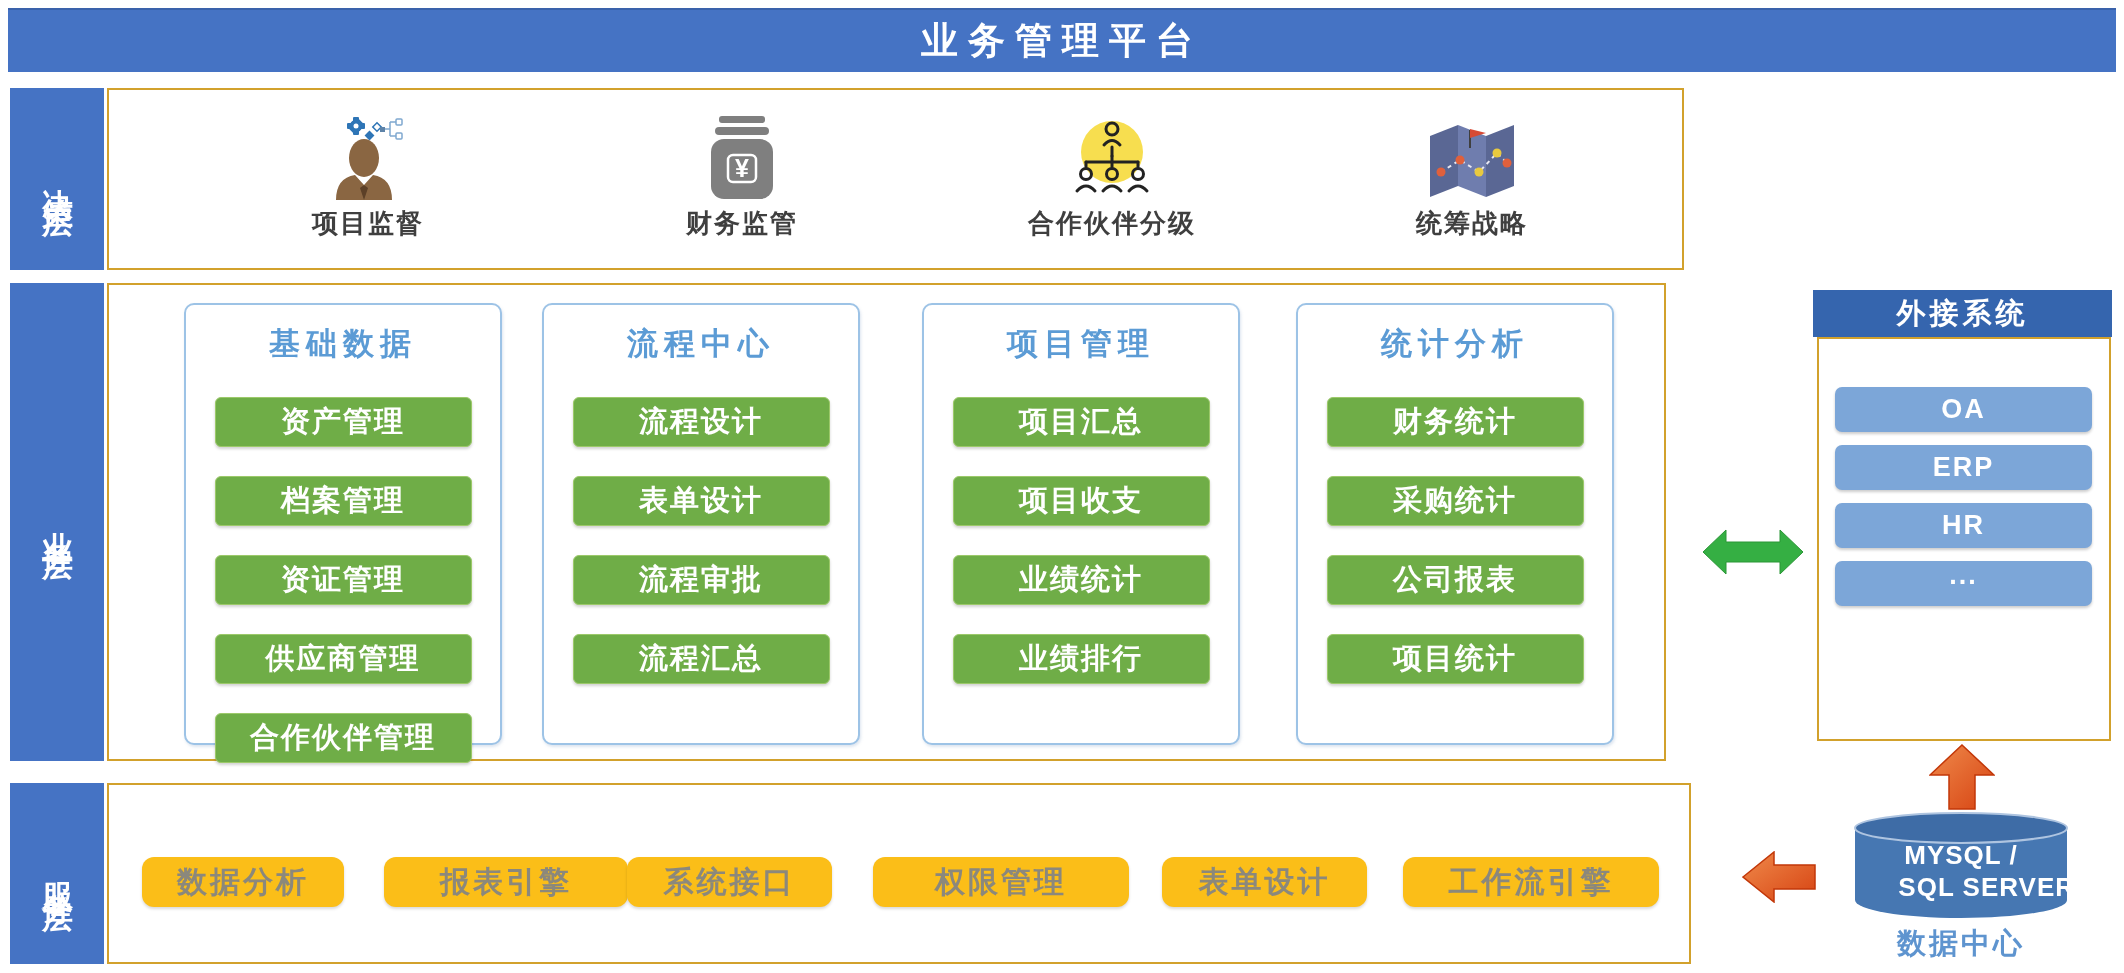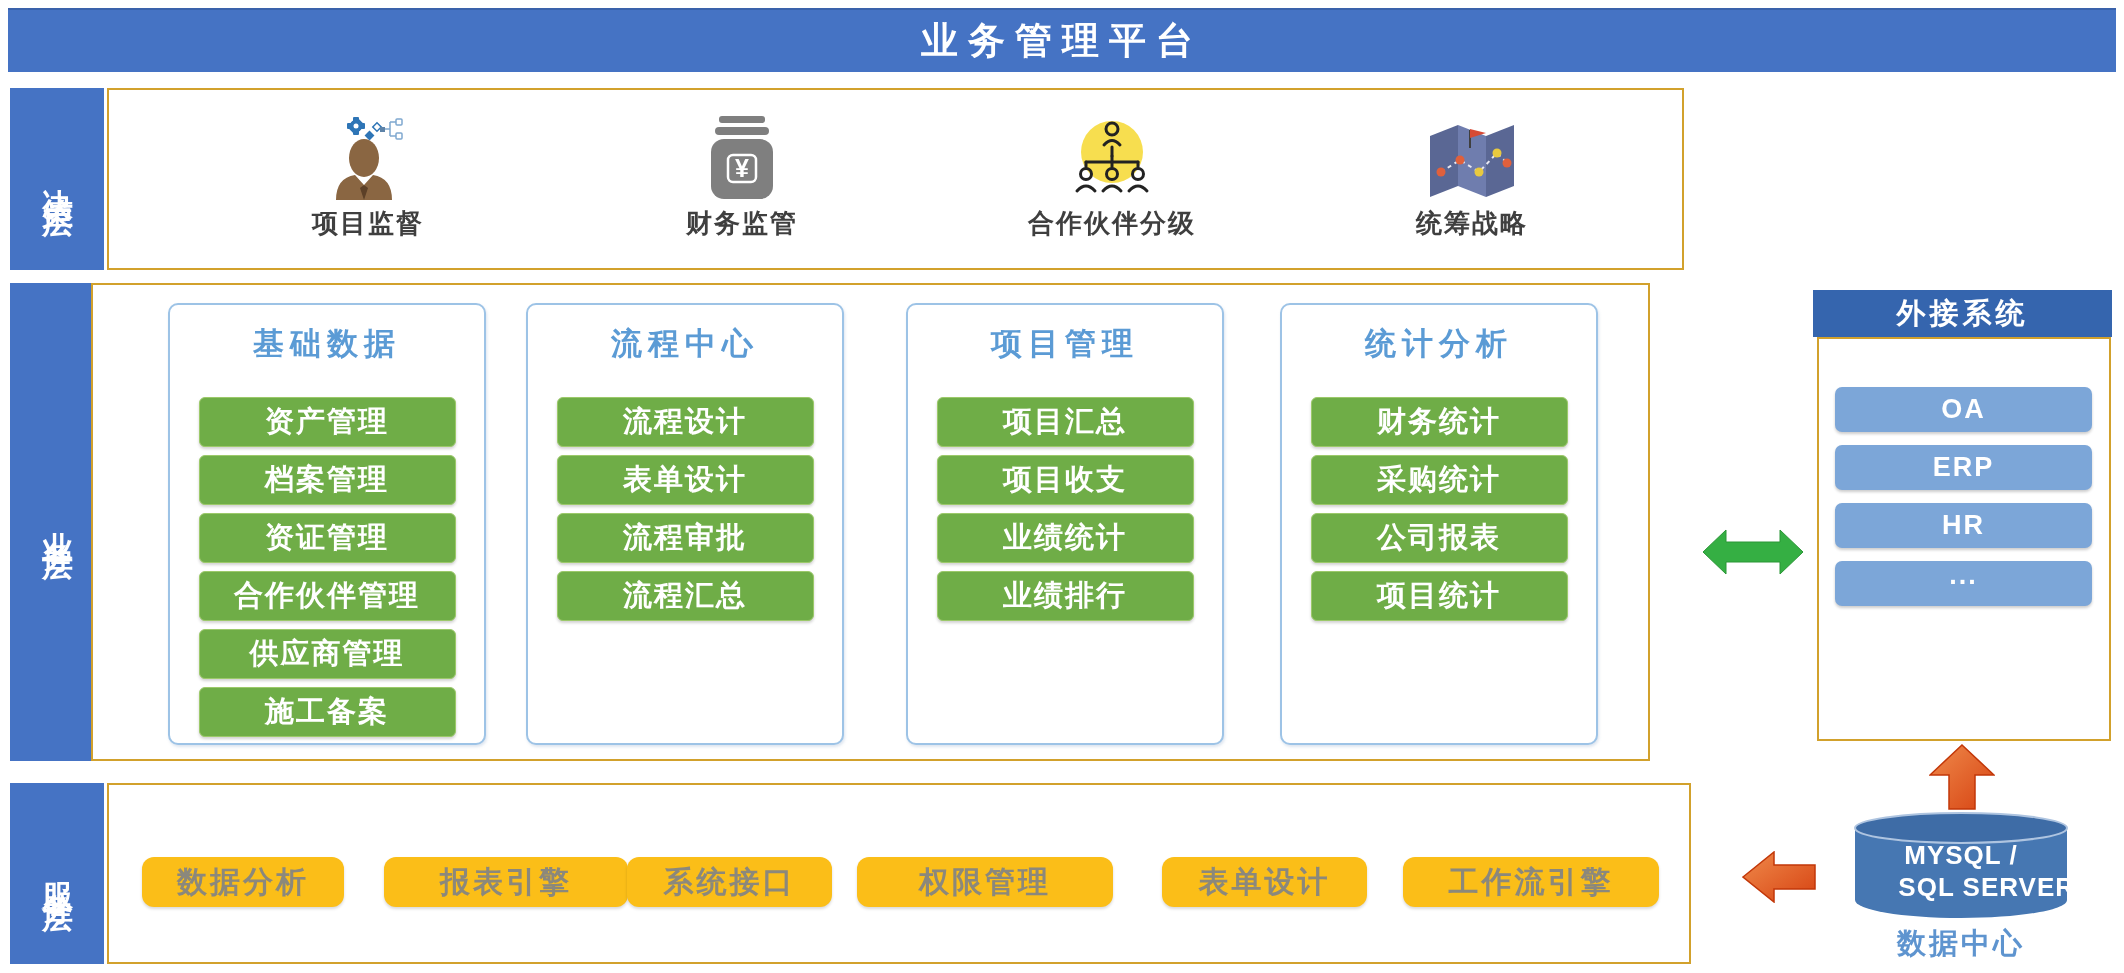--- a/index.html
+++ b/index.html
@@ -36,37 +36,37 @@
     display:flex;align-items:center;justify-content:center;}
   .sidebar span{writing-mode:vertical-rl;text-orientation:upright;color:#fff;
     font-size:31px;font-weight:bold;letter-spacing:10px;}
   .sb-decision{top:88px;height:182px;}
   .sb-business{top:283px;height:478px;}
   .sb-service{top:783px;height:181px;}
 
   
   .panel{position:absolute;background:#fff;border:2px solid var(--gold);box-sizing:border-box;}
   .decision-panel{left:107px;top:88px;width:1577px;height:182px;}
-  .business-panel{left:91px;top:283px;width:1559px;height:478px;}
+  .business-panel{left:107px;top:283px;width:1559px;height:478px;}
   .service-panel{left:107px;top:783px;width:1584px;height:181px;}
 
   
   .dec-item{position:absolute;top:12px;transform:translateX(-50%);
     display:flex;flex-direction:column;align-items:center;}
   .dec-icon{height:100px;display:flex;align-items:flex-end;justify-content:center;}
   .dec-label{margin-top:4px;font-size:26px;font-weight:bold;color:var(--dec-label);
     letter-spacing:2px;white-space:nowrap;}
 
   
   .biz-col{position:absolute;top:18px;height:442px;width:318px;box-sizing:border-box;
     border:2px solid var(--col-border);border-radius:10px;background:#fff;
     box-shadow:1px 2px 3px rgba(120,150,190,.25);}
   .col-title{margin-top:18px;text-align:center;font-size:31px;font-weight:bold;
     color:var(--title-blue);letter-spacing:6px;}
-  .chips{margin-top:32px;display:flex;flex-direction:column;align-items:center;gap:8px;}
+  .chips{margin-top:32px;display:flex;flex-direction:column;align-items:center;gap:29px;}
   .chip{width:257px;height:50px;box-sizing:border-box;background:var(--green);
     border:1px solid var(--green-border);border-radius:6px;color:#fff;font-size:29px;
     font-weight:bold;letter-spacing:2px;display:flex;align-items:center;justify-content:center;
     box-shadow:0 2px 3px rgba(0,0,0,.18);white-space:nowrap;}
 
   
   .svc-chip{position:absolute;top:72px;height:50px;box-sizing:border-box;
     background:var(--yellow);border-radius:12px;color:var(--yellow-text);font-size:30px;
     font-weight:bold;letter-spacing:3px;display:flex;align-items:center;justify-content:center;
     box-shadow:0 2px 3px rgba(0,0,0,.15);white-space:nowrap;}
@@ -201,22 +201,22 @@
   </div>
 
   <div class="panel business-panel">
 
     <div class="biz-col" style="left:75px">
       <div class="col-title">基础数据</div>
       <div class="chips">
         <div class="chip">资产管理</div>
         <div class="chip">档案管理</div>
         <div class="chip">资证管理</div>
+        <div class="chip">供应商管理</div>
         <div class="chip">合作伙伴管理</div>
-        <div class="chip">供应商管理</div>
         <div class="chip">施工备案</div>
       </div>
     </div>
 
     <div class="biz-col" style="left:433px">
       <div class="col-title">流程中心</div>
       <div class="chips">
         <div class="chip">流程设计</div>
         <div class="chip">表单设计</div>
         <div class="chip">流程审批</div>
@@ -242,21 +242,21 @@
         <div class="chip">业绩统计</div>
         <div class="chip">业绩排行</div>
       </div>
     </div>
   </div>
 
   <div class="panel service-panel">
     <div class="svc-chip" style="left:33px;width:202px">数据分析</div>
     <div class="svc-chip" style="left:275px;width:244px">报表引擎</div>
     <div class="svc-chip" style="left:518px;width:205px">系统接口</div>
-    <div class="svc-chip" style="left:748px;width:256px">权限管理</div>
+    <div class="svc-chip" style="left:764px;width:256px">权限管理</div>
     <div class="svc-chip" style="left:1053px;width:205px">表单设计</div>
     <div class="svc-chip" style="left:1294px;width:256px">工作流引擎</div>
   </div>
 
   <div class="ext-header">
     <span>外接系统</span>
   </div>
   <div class="ext-panel">
     <div class="ext-chip" style="top:48px">OA</div>
     <div class="ext-chip" style="top:106px">ERP</div>

